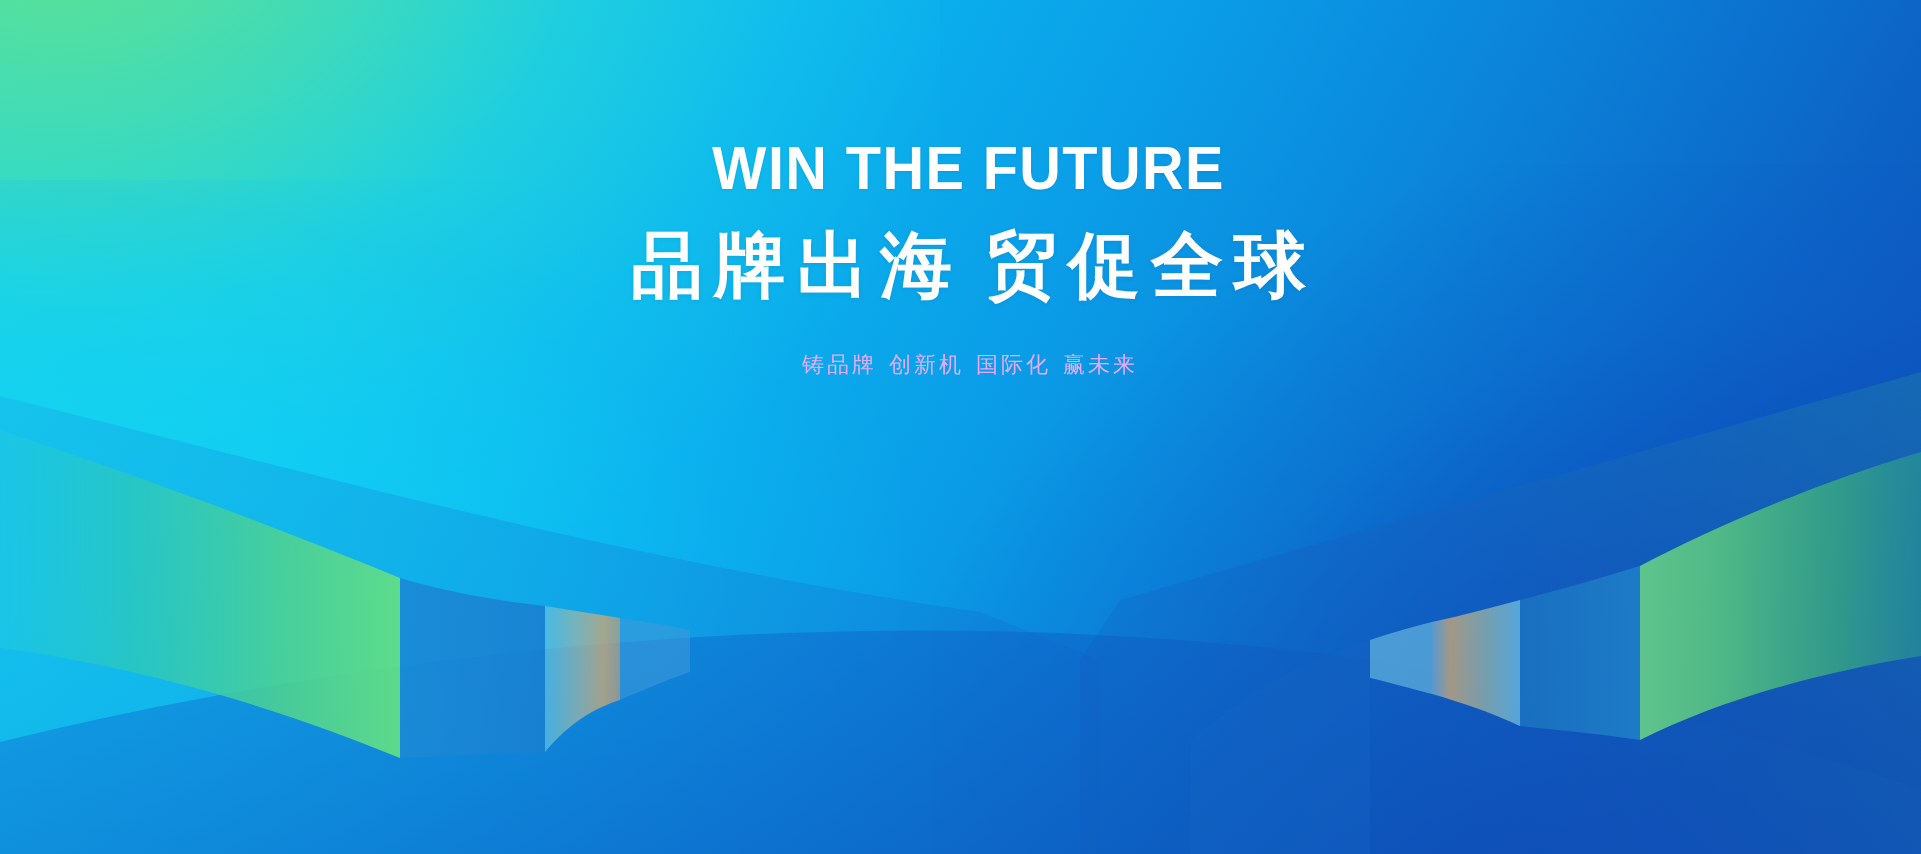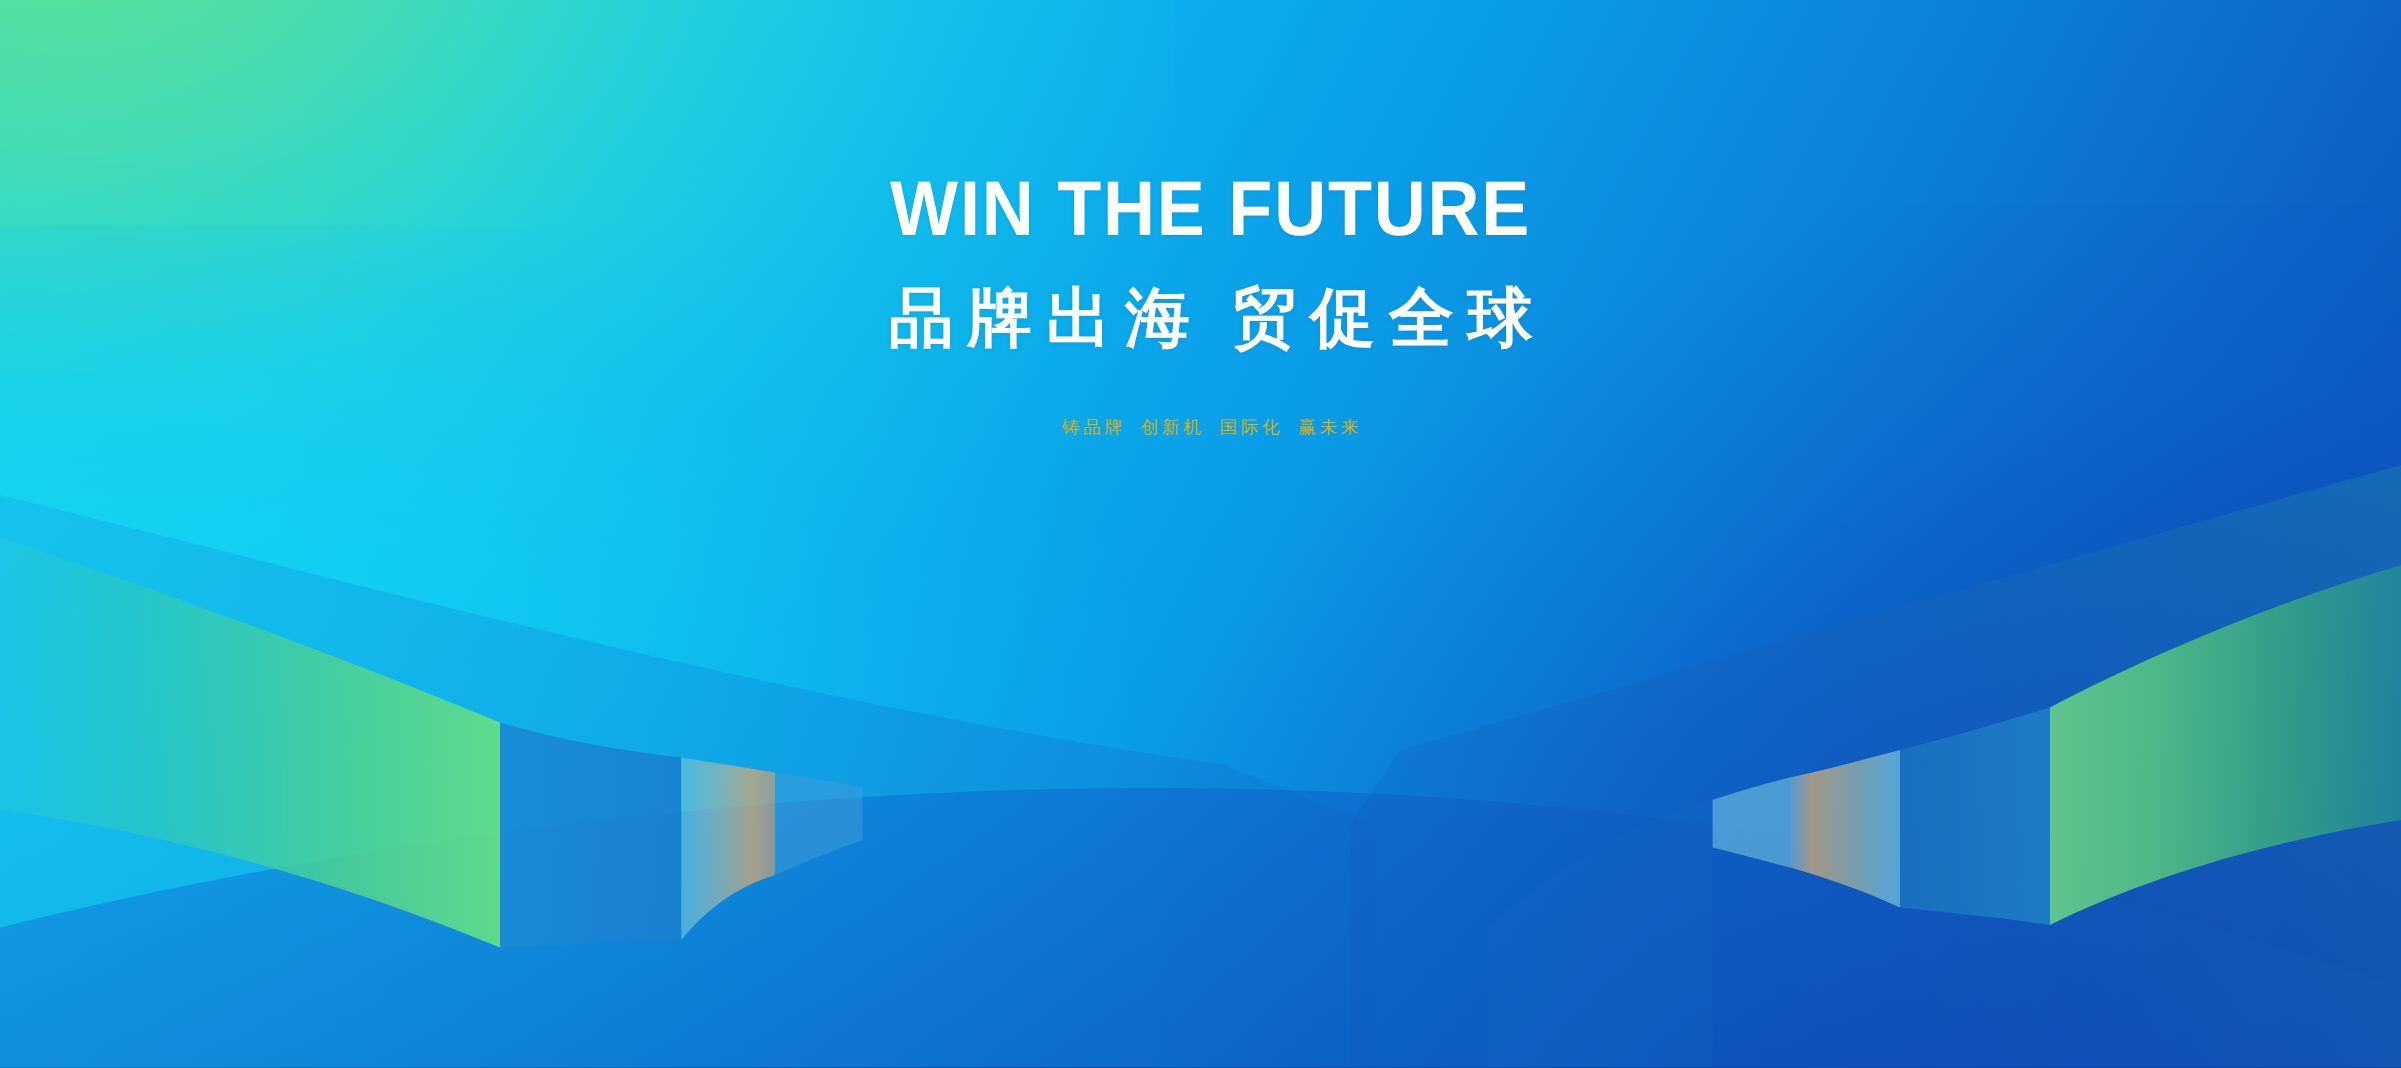--- a/index.html
+++ b/index.html
@@ -87,36 +87,36 @@
     color: #ffffff;
     font-size: 62px;
     font-weight: 700;
     letter-spacing: 1.5px;
     line-height: 1;
     transform: scaleX(0.93);
     text-shadow: 0 1px 3px rgba(6,70,140,0.12);
   }
   .headline-cn {
     color: #ffffff;
-    font-size: 52px;
+    font-size: 72px;
     font-weight: 700;
     letter-spacing: 11px;
     line-height: 1;
     margin-top: 30px;
     text-indent: 11px;
     text-shadow: 0 1px 4px rgba(6,70,140,0.12);
     text-align: center;
   }
   .headline-cn .gap {
     display: inline-block;
     width: 22px;
   }
   .subtitle {
-    color: #eab308;
-    font-size: 14px;
+    color: #f0abfc;
+    font-size: 22px;
     font-weight: 400;
     letter-spacing: 3px;
     line-height: 1;
     margin-top: 53px;
     text-indent: 3px;
     opacity: 0.97;
   }
   .subtitle .sgap {
     display: inline-block;
     width: 12px;

